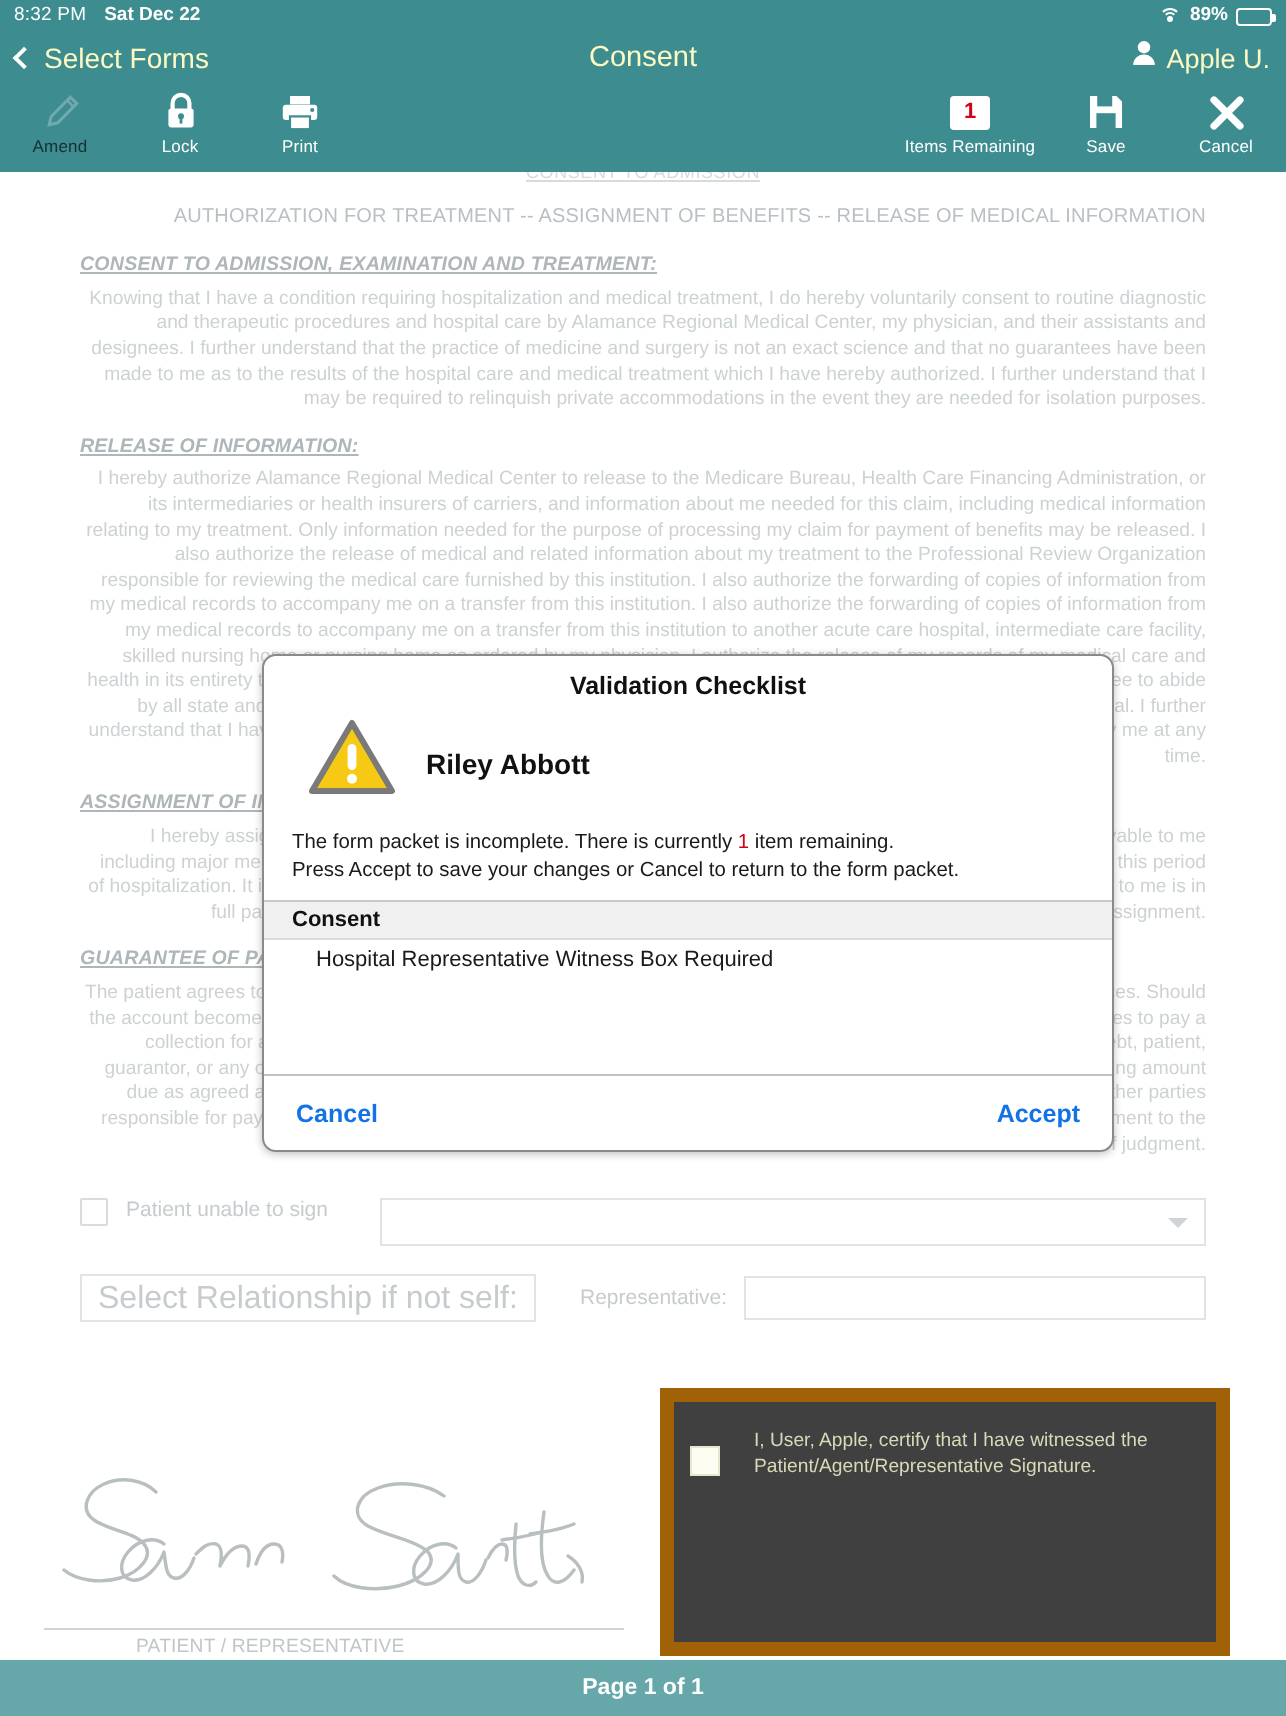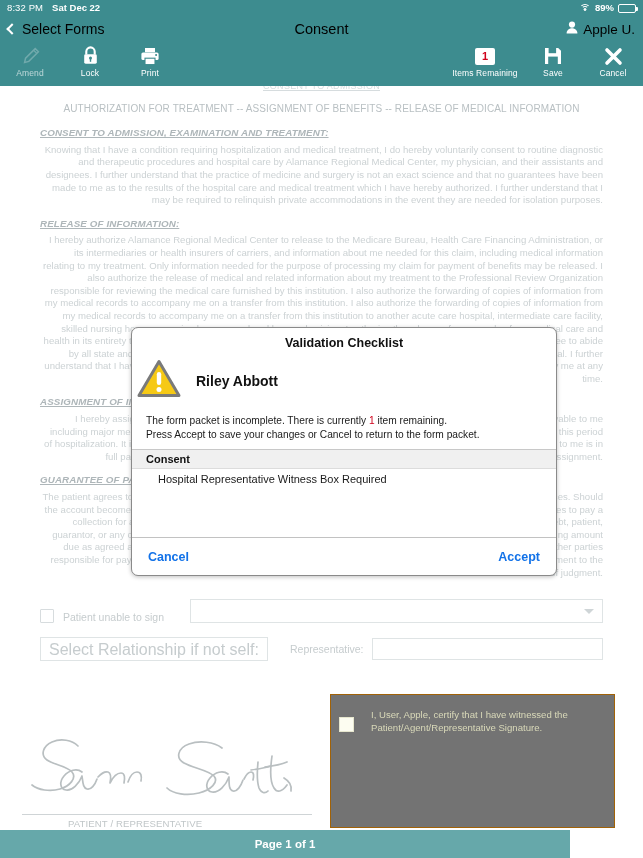--- a/index.html
+++ b/index.html
@@ -38,21 +38,21 @@
   }
   .batt::after{
     content:""; position:absolute; right:-3px; top:2.5px;
     width:2px;height:4px;background:#fff;border-radius:0 1px 1px 0;
   }
   .batt-fill{ height:100%; background:#4cd964; border-radius:1px; }
 
   
   .navbar {
     position:absolute; top:16px; left:0; width:643px; height:26px;
-    background:#3d8c8f; color:#000000;
+    background:#3d8c8f; color:#fef9c3;
     display:flex; align-items:center; padding:0 8px;
   }
   .nav-back { display:flex; align-items:center; cursor:pointer; }
   .chev-left {
     width:8px;height:8px;border-left:2px solid #fff;border-bottom:2px solid #fff;
     transform:rotate(45deg); margin-right:6px;
   }
   .nav-back-label { font-size:14px; }
   .nav-title {
     position:absolute; left:0; right:0; text-align:center;
@@ -65,21 +65,21 @@
   
   .toolbar {
     position:absolute; top:42px; left:0; width:643px; height:44px;
     background:#3d8c8f; display:flex; align-items:flex-start;
   }
   .tb-item {
     width:60px; text-align:center; color:#ffffff;
     padding-top:3px; cursor:pointer;
     display:flex; flex-direction:column; align-items:center;
   }
-  .tb-item.disabled { color:#ffffff; opacity:.65; cursor:default; }
+  .tb-item.disabled { color:#000000; opacity:.65; cursor:default; }
   .tb-ico { height:22px; display:flex; align-items:center; justify-content:center; }
   .tb-label { font-size:8.5px; margin-top:1px; letter-spacing:.1px; }
   .tb-spacer { flex:1; }
   .tb-item.wide { width:76px; }
   .badge-count {
     width:20px; height:17px; background:#fff; color:#d0021b;
     font-size:11px; font-weight:bold; line-height:17px; border-radius:2px;
   }
 
   
@@ -87,32 +87,32 @@
     position:absolute; top:86px; left:0; width:643px; height:744px;
     background:#fff; overflow:hidden;
     color:#c9cfd1; font-size:9.6px; line-height:12.6px;
   }
   .doc-inner { padding:0 40px; }
   .ghost-title {
     text-align:center; color:#d6dcde; font-size:9px; text-decoration:underline;
     letter-spacing:.3px; margin-bottom:10px; margin-top:-6px;
   }
   .doc-head {
-    text-align:center; color:#b9c0c3; font-size:10px; letter-spacing:.1px;
+    text-align:right; color:#b9c0c3; font-size:10px; letter-spacing:.1px;
     margin-bottom:12px;
   }
   .sec-head {
     color:#aeb6b9; font-size:9.8px; font-weight:bold; text-decoration:underline;
     margin-bottom:4px; letter-spacing:.1px;font-style:italic;
   }
   .sec-body { margin-bottom:11px; text-align:right; color:#ccd2d4; }
 
   
   .form-row { padding:0 40px; }
-  .fr1 { display:flex; align-items:flex-end; margin-top:20px; }
+  .fr1 { display:flex; align-items:flex-start; margin-top:20px; }
   .chk {
     width:14px;height:14px;border:1px solid #d7dcde;background:#fff;
     border-radius:1px; cursor:pointer; flex:none;
   }
   .chk-label { color:#c6ccce; font-size:10.5px; margin-left:9px; }
   .sel-wide {
     margin-left:26px; flex:1; height:24px; border:1px solid #dfe4e5;
     background:#fff; position:relative; cursor:pointer;
   }
   .caret {
@@ -133,48 +133,48 @@
   }
 
   
   .sig-area { position:absolute; top:608px; left:0; width:643px; height:222px; }
   .sig-block { position:absolute; left:22px; top:40px; width:290px; }
   .sig-svg { display:block; }
   .sig-line { border-top:1px solid #cfd4d6; margin-top:2px; }
   .sig-cap1 { font-size:9.6px; color:#c0c6c8; margin-top:3px; letter-spacing:.1px;padding-left:46px; }
   .witness-box {
     position:absolute; left:330px; top:0px; width:285px; height:134px;
-    background:#737373; border:1px solid #a16207;
+    background:#404040; border:7px solid #a16207;
   }
   .witness-inner { display:flex; padding:14px 12px 0 8px; }
   .w-chk {
     width:15px;height:15px;background:#fdfdf1;border:1px solid #e7e7cf;
     flex:none; margin-top:8px; cursor:pointer;
   }
   .w-text { font-size:9.6px; line-height:12.5px; color:#d9d9b9; margin-left:17px; }
 
   
   .pagebar {
-    position:absolute; bottom:0; left:0; width:570px; height:28px;
+    position:absolute; bottom:0; left:0; width:643px; height:28px;
     background:#66a8aa; color:#fff; font-size:11.5px; font-weight:bold;
     display:flex; align-items:center; justify-content:center;
   }
 
   
   .modal {
     position:absolute; left:131px; top:327px; width:426px; height:249px;
     background:#fff; border:1px solid #8a8a8a; border-radius:7px;
     box-shadow:0 1px 4px rgba(0,0,0,.25);
     display:flex; flex-direction:column; overflow:hidden;
   }
   .modal-title {
     text-align:center; font-size:12.5px; font-weight:bold; color:#111;
     padding:8px 0 6px;
   }
-  .modal-patient { display:flex; align-items:center; padding:2px 14px 0 4px; }
+  .modal-patient { display:flex; align-items:center; padding:2px 14px 0 21px; }
   .warn-ico { flex:none; }
   .patient-name { font-size:14px; font-weight:bold; color:#111; margin-left:14px; }
   .modal-msg { padding:10px 6px 8px 14px; font-size:10.2px; color:#1a1a1a; line-height:13.5px; }
   .modal-msg .count { color:#d0021b; }
   .grp-head {
     background:#f0f0f0; border-top:1px solid #c8c8c8; border-bottom:1px solid #dcdcdc;
     font-size:11px; font-weight:bold; color:#111; padding:3px 0 3px 14px;
   }
   .grp-item { font-size:11px; color:#1a1a1a; padding:4px 0 4px 26px; }
   .modal-list { flex:1; }

